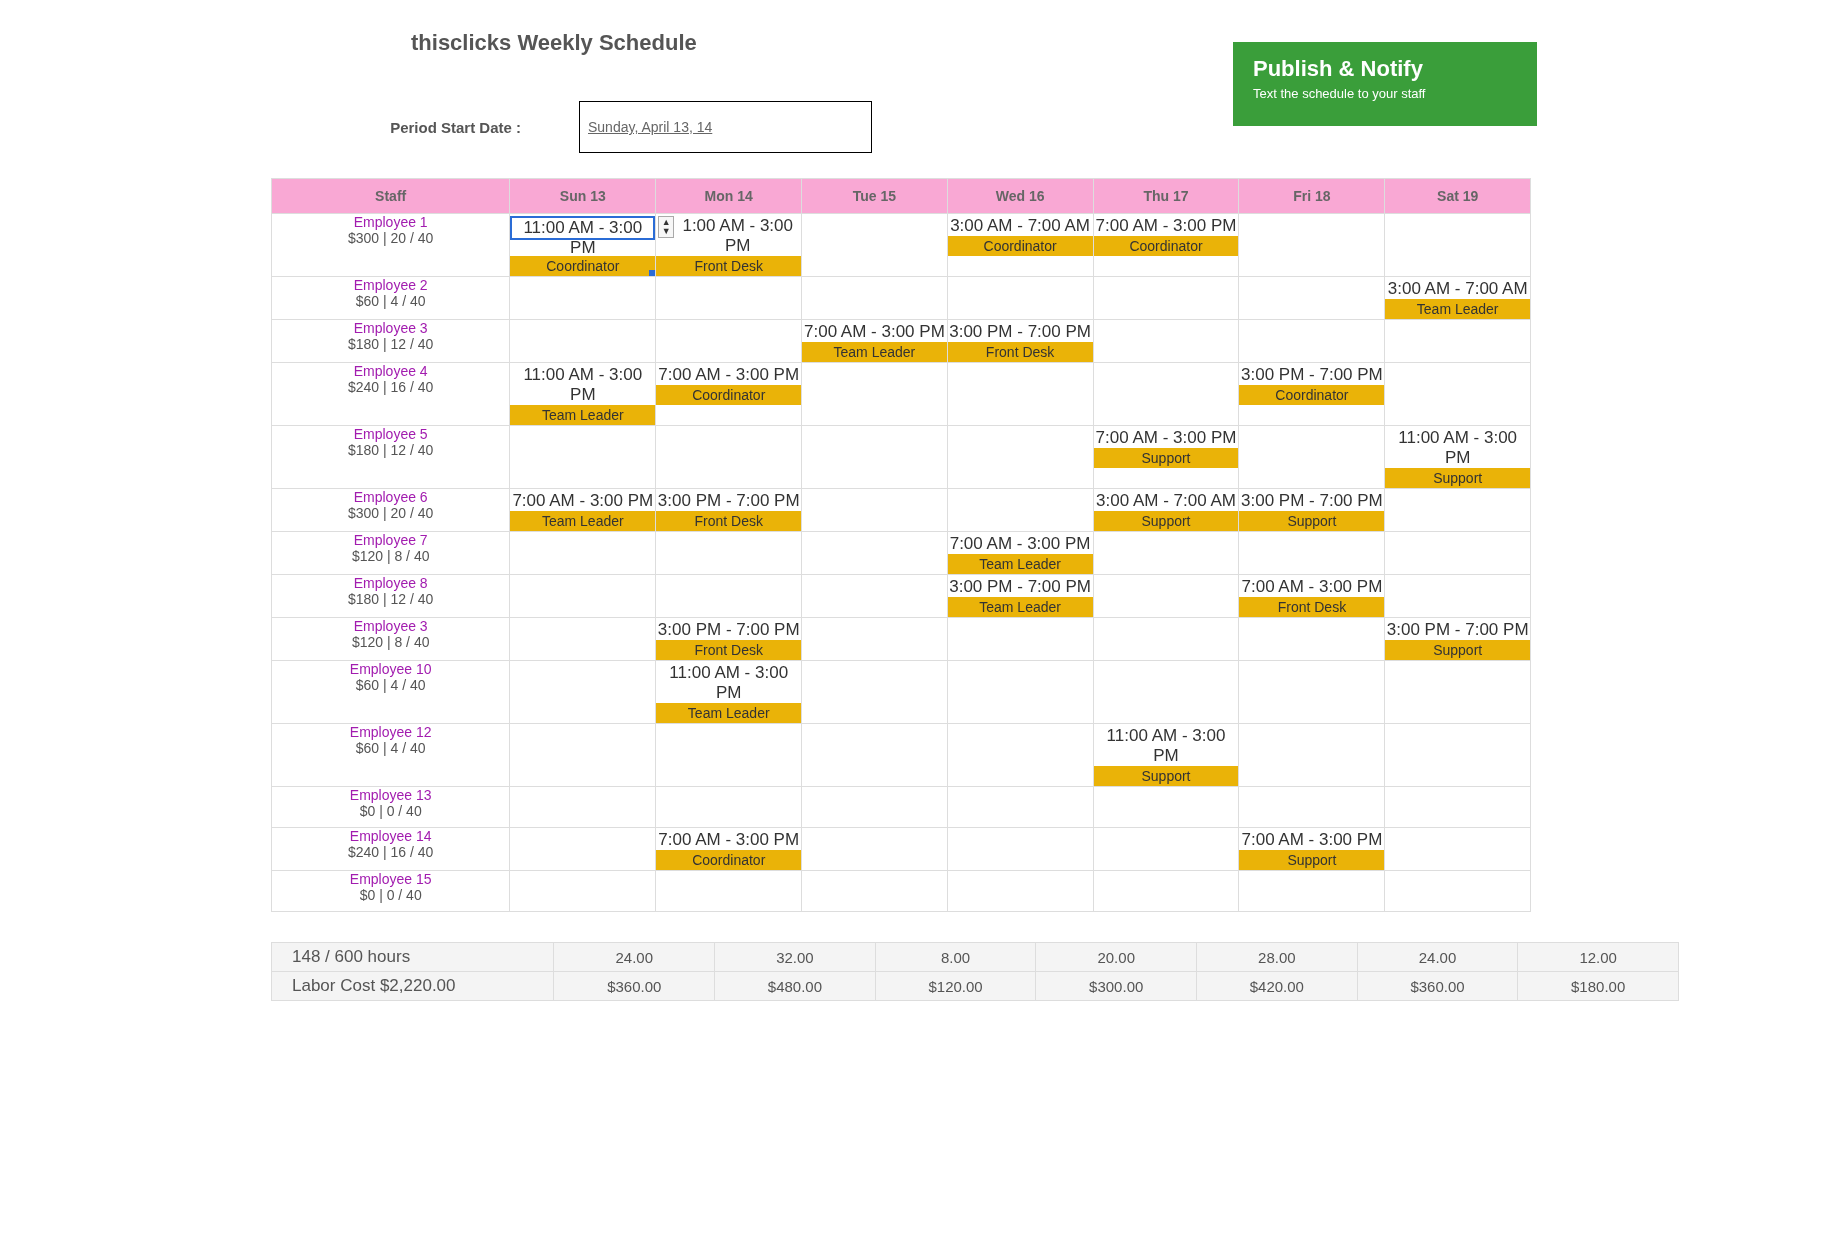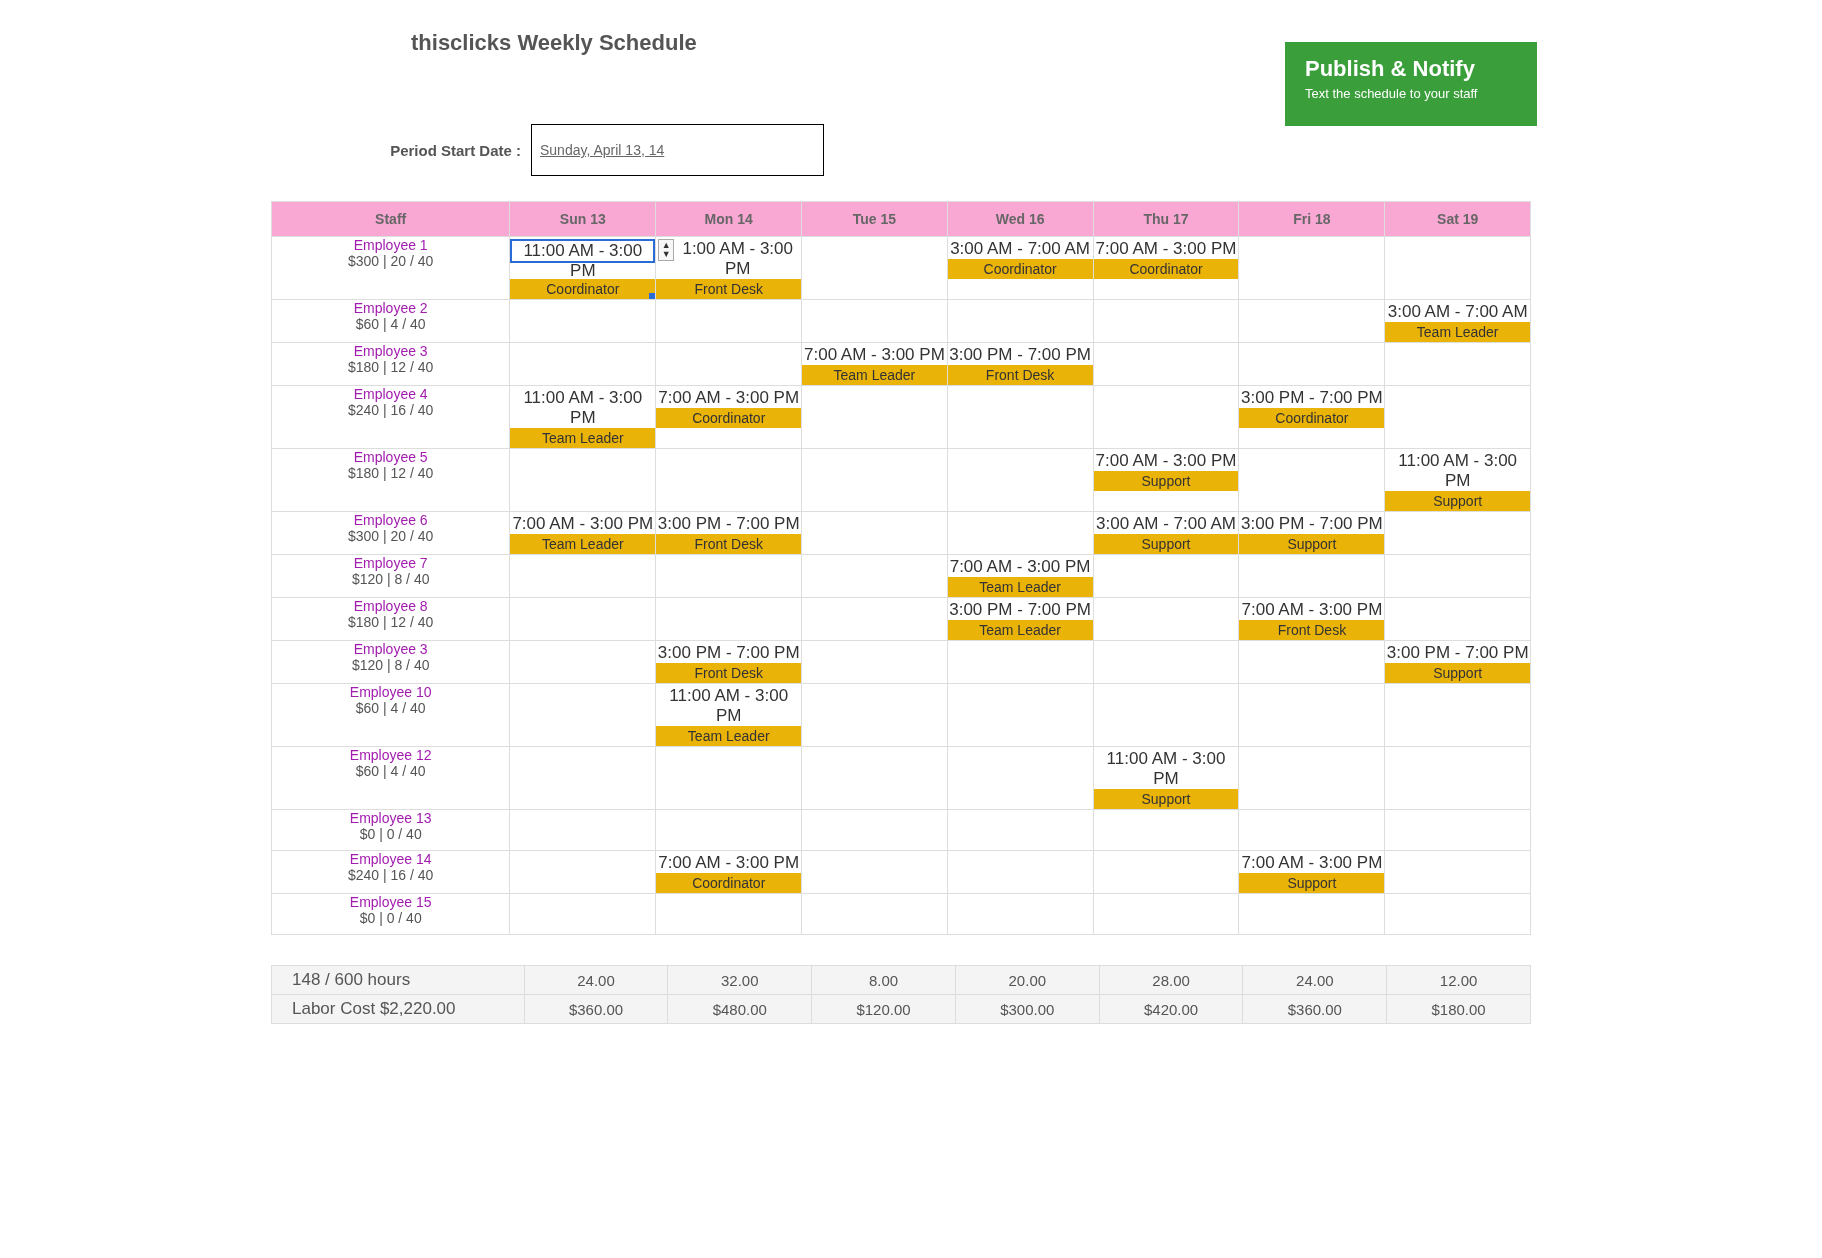--- a/index.html
+++ b/index.html
@@ -1,41 +1,41 @@
 <!DOCTYPE html>
 <html><head>
 <meta charset="utf-8">
 <style>
   html,body{margin:0;padding:0;background:#fff;font-family:-apple-system,BlinkMacSystemFont,"Segoe UI",Arial,sans-serif;color:#333;}
   .page{width:1280px;margin:0 auto;position:relative;padding-top:30px;}
   .title{font-size:22px;font-weight:700;color:#555;margin-left:140px;}
-  .period-row{display:flex;align-items:center;margin:68px 0 25px 100px;}
+  .period-row{display:flex;align-items:center;margin:45px 0 25px 100px;gap:48px;}
   .period-label{font-size:15px;font-weight:700;color:#555;width:150px;text-align:right;padding-right:10px;}
   .period-input{border:1px solid #000;height:26px;line-height:26px;padding:12px 8px;width:275px;font-size:14px;color:#666;background:#fff;text-decoration:underline;}
-  .publish-box{position:absolute;top:42px;right:14px;width:252px;height:84px;background:#3a9e3a;color:#fff;padding:14px 20px;box-sizing:border-box;}
+  .publish-box{position:absolute;top:42px;right:14px;width:304px;height:84px;background:#3a9e3a;color:#fff;padding:14px 20px;box-sizing:border-box;}
   .publish-title{font-size:22px;font-weight:700;margin-bottom:4px;}
   .publish-sub{font-size:13px;}
   table.sched{border-collapse:collapse;width:1260px;margin-left:0;font-size:14px;}
   table.sched th,table.sched td{border:1px solid #ddd;text-align:center;padding:0;}
   table.sched th{background:#f9a8d4;color:#666;font-weight:700;height:34px;}
   .staff-col{width:240px;}
   .day-col{width:146px;}
   .emp-cell{height:40px;vertical-align:top;padding:2px 0;}
   .emp-name{font-size:14px;color:#a21caf;}
   .emp-stats{font-size:14px;color:#555;}
   .shift-cell{vertical-align:top;padding:0;position:relative;}
   .shift-time{font-size:17px;color:#333;padding-top:2px;}
   .shift-role{background:#eab308;font-size:14px;color:#333;line-height:20px;margin-top:0;}
   
   .sel .shift-time{border:2px solid #2a6cd6;background:#fff;display:inline-block;padding:0 6px;height:20px;line-height:20px;margin-top:2px;}
   .sel .corner{position:absolute;right:0;bottom:0;width:6px;height:6px;background:#2a6cd6;}
   .stepper{position:absolute;left:2px;top:2px;width:14px;height:20px;border:1px solid #aaa;background:#f7f7f7;font-size:9px;line-height:9px;display:flex;flex-direction:column;align-items:center;justify-content:center;}
   .stepper span{display:block;height:9px;}
   .has-stepper .shift-time{padding-left:18px;}
-  table.footer{border-collapse:collapse;width:1260px;margin-top:30px;font-size:15px;color:#555;}
+  table.footer{border-collapse:collapse;width:1408px;margin-top:30px;font-size:15px;color:#555;}
   table.footer td{border:1px solid #ddd;text-align:center;height:26px;background:#f4f4f4;}
   table.footer td.lead{text-align:left;padding-left:20px;font-weight:400;font-size:17px;}
 </style>
 </head>
 <body>
 <div class="page">
 
 <div class="title">thisclicks Weekly Schedule</div>
 
 <div class="publish-box">

